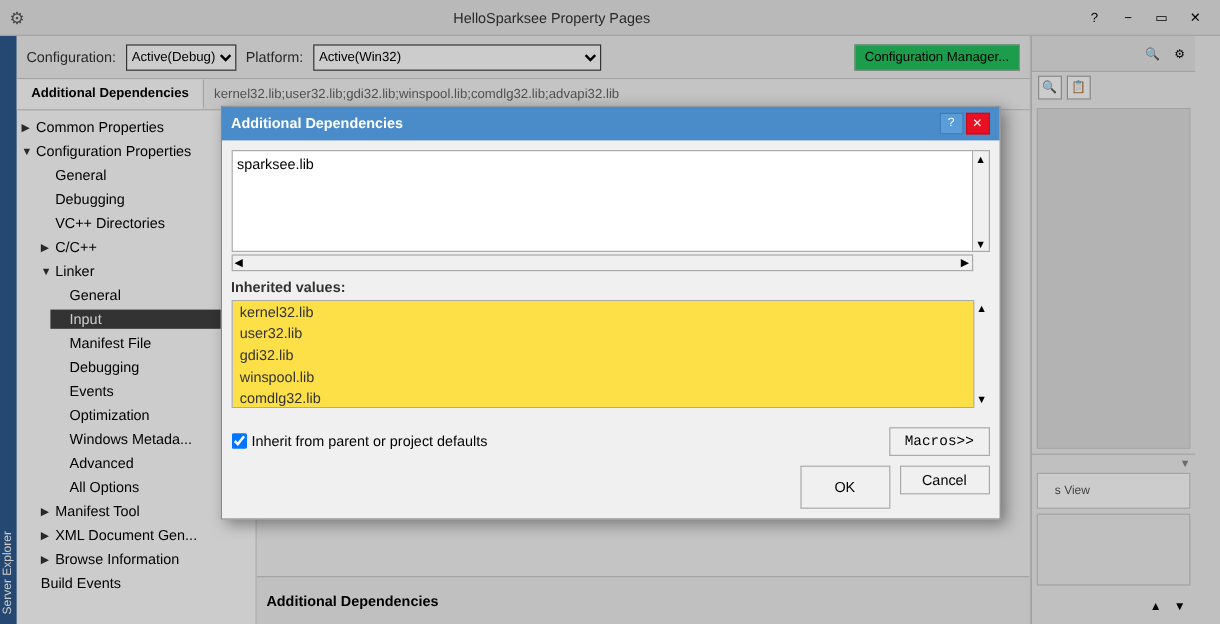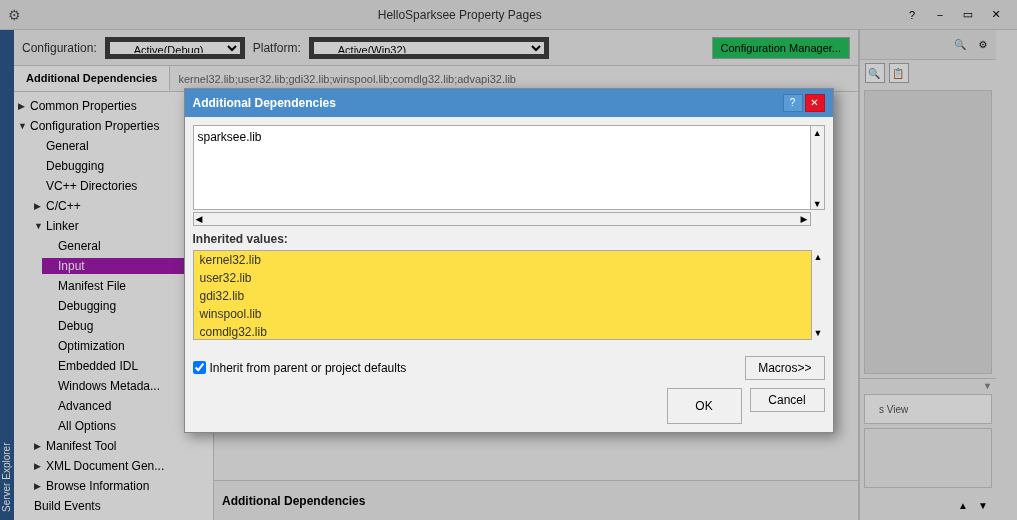--- a/index.html
+++ b/index.html
@@ -74,24 +74,24 @@
       gap: 8px;
       border-bottom: 1px solid #ccc;
       height: 36px;
     }
     .config-label {
       font-size: 12px;
       color: #333;
     }
     .config-select {
       height: 22px;
-      border: 5px solid #404040;
+      border: 1px solid #404040;
       background: white;
       font-size: 11px;
-      padding: 1px 20px;
+      padding: 1px 0;
       cursor: pointer;
     }
     .config-manager-btn {
       margin-left: auto;
       height: 22px;
       border: 1px solid #aaa;
       background: #22c55e;
       font-size: 11px;
       padding: 1px 8px;
       cursor: pointer;
@@ -366,20 +366,21 @@
       gap: 8px;
       align-items: center;
     }
     .macros-btn {
       height: 24px;
       padding: 0 12px;
       border: 1px solid #aaa;
       background: #f0f0f0;
       font-size: 12px;
       cursor: pointer;
+      font-family: Liberation Mono, monospace;
     }
     .ok-btn {
       height: 36px;
       width: 75px;
       border: 1px solid #aaa;
       background: #f0f0f0;
       font-size: 12px;
       cursor: pointer;
     }
     .cancel-btn {
@@ -482,53 +483,47 @@
             <span class="tree-label">Linker</span>
           </div>
         </div>
         <div class="tree-item tree-indent-2">
           <div class="tree-item-row">
             <span class="tree-arrow"></span>
             <span class="tree-label">General</span>
           </div>
         </div>
         <div class="tree-item tree-indent-2 selected">
-          <div class="tree-item-row" style="background:#a21caf;">
+          <div class="tree-item-row" style="background:#404040;">
             <span class="tree-arrow" style="color:white;"></span>
             <span class="tree-label" style="color:white;">Input</span>
           </div>
         </div>
         <div class="tree-item tree-indent-2">
           <div class="tree-item-row">
             <span class="tree-arrow"></span>
             <span class="tree-label">Manifest File</span>
           </div>
         </div>
         <div class="tree-item tree-indent-2">
           <div class="tree-item-row">
             <span class="tree-arrow"></span>
             <span class="tree-label">Debugging</span>
           </div>
         </div>
         <div class="tree-item tree-indent-2">
           <div class="tree-item-row">
             <span class="tree-arrow"></span>
-            <span class="tree-label">Debug</span>
+            <span class="tree-label">Events</span>
           </div>
         </div>
         <div class="tree-item tree-indent-2">
           <div class="tree-item-row">
             <span class="tree-arrow"></span>
             <span class="tree-label">Optimization</span>
-          </div>
-        </div>
-        <div class="tree-item tree-indent-2">
-          <div class="tree-item-row">
-            <span class="tree-arrow"></span>
-            <span class="tree-label">Embedded IDL</span>
           </div>
         </div>
         <div class="tree-item tree-indent-2">
           <div class="tree-item-row">
             <span class="tree-arrow"></span>
             <span class="tree-label">Windows Metada...</span>
           </div>
         </div>
         <div class="tree-item tree-indent-2">
           <div class="tree-item-row">

